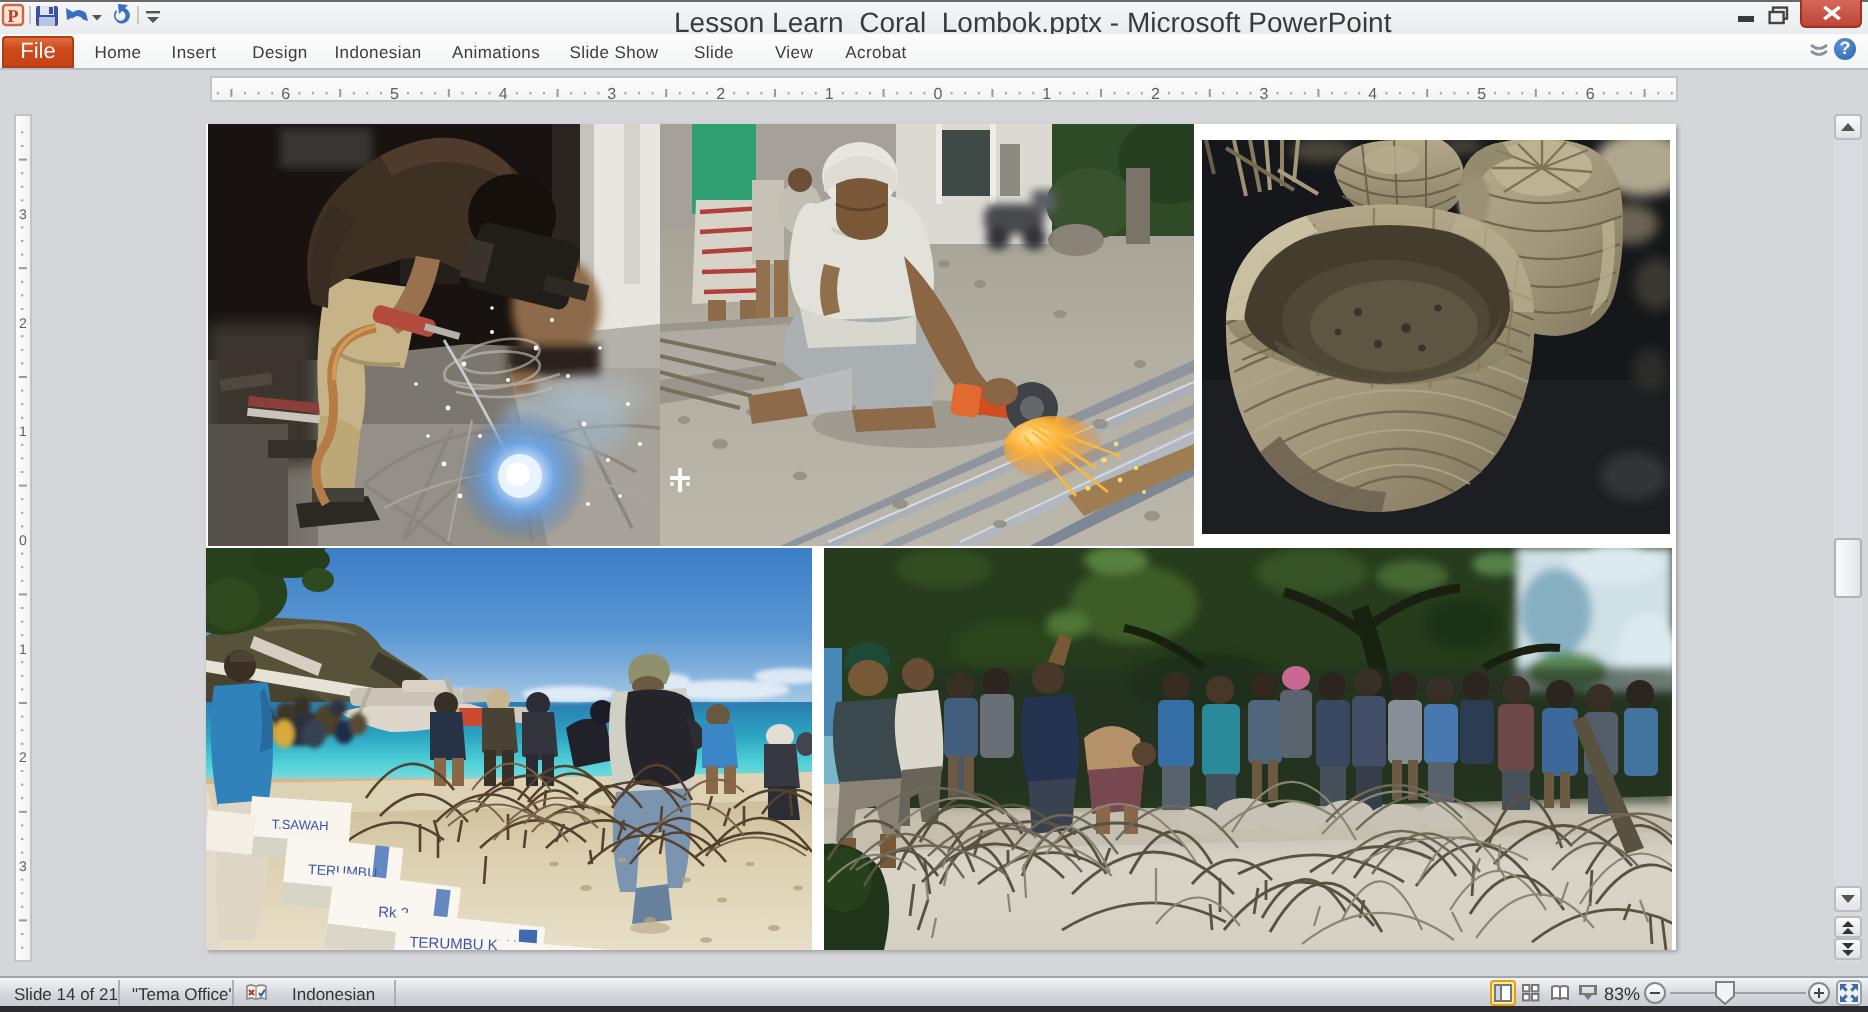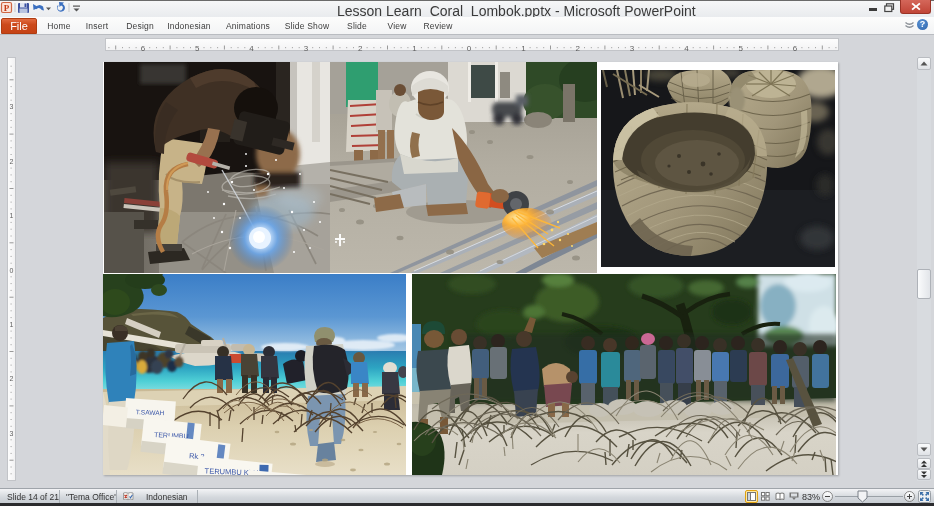--- a/index.html
+++ b/index.html
@@ -79,21 +79,21 @@
 <div class="abs" id="tabrow">
   <div class="abs" id="filetab">File</div>
   <div class="abs tab" style="left:59px">Home</div>
   <div class="abs tab" style="left:97px">Insert</div>
   <div class="abs tab" style="left:140px">Design</div>
   <div class="abs tab" style="left:189px">Indonesian</div>
   <div class="abs tab" style="left:248px">Animations</div>
   <div class="abs tab" style="left:307px">Slide Show</div>
   <div class="abs tab" style="left:357px">Slide</div>
   <div class="abs tab" style="left:397px">View</div>
-  <div class="abs tab" style="left:438px">Review</div>
+  <div class="abs tab" style="left:438px">Acrobat</div>
 </div>
 <svg class="abs" id="ribchev" style="left:904px;top:21px" width="11" height="9" viewBox="0 0 11 9">
     <path d="M1.5 1.5 Q5.5 5 9.5 1.5 M1.5 4.5 Q5.5 8 9.5 4.5" fill="none" stroke="#8a8f96" stroke-width="1.3"></path>
   </svg>
 <div class="abs" id="helpbtn">?</div>
 
 <div class="abs" id="rulerrow">
     <div class="abs" id="hruler"><svg width="732" height="11" viewBox="0 0 732 11">
         <text x="36.9" y="8.5" font-size="8" fill="#5f5f5f" text-anchor="middle" font-family="Liberation Sans">6</text>
         <text x="91.2" y="8.5" font-size="8" fill="#5f5f5f" text-anchor="middle" font-family="Liberation Sans">5</text>

